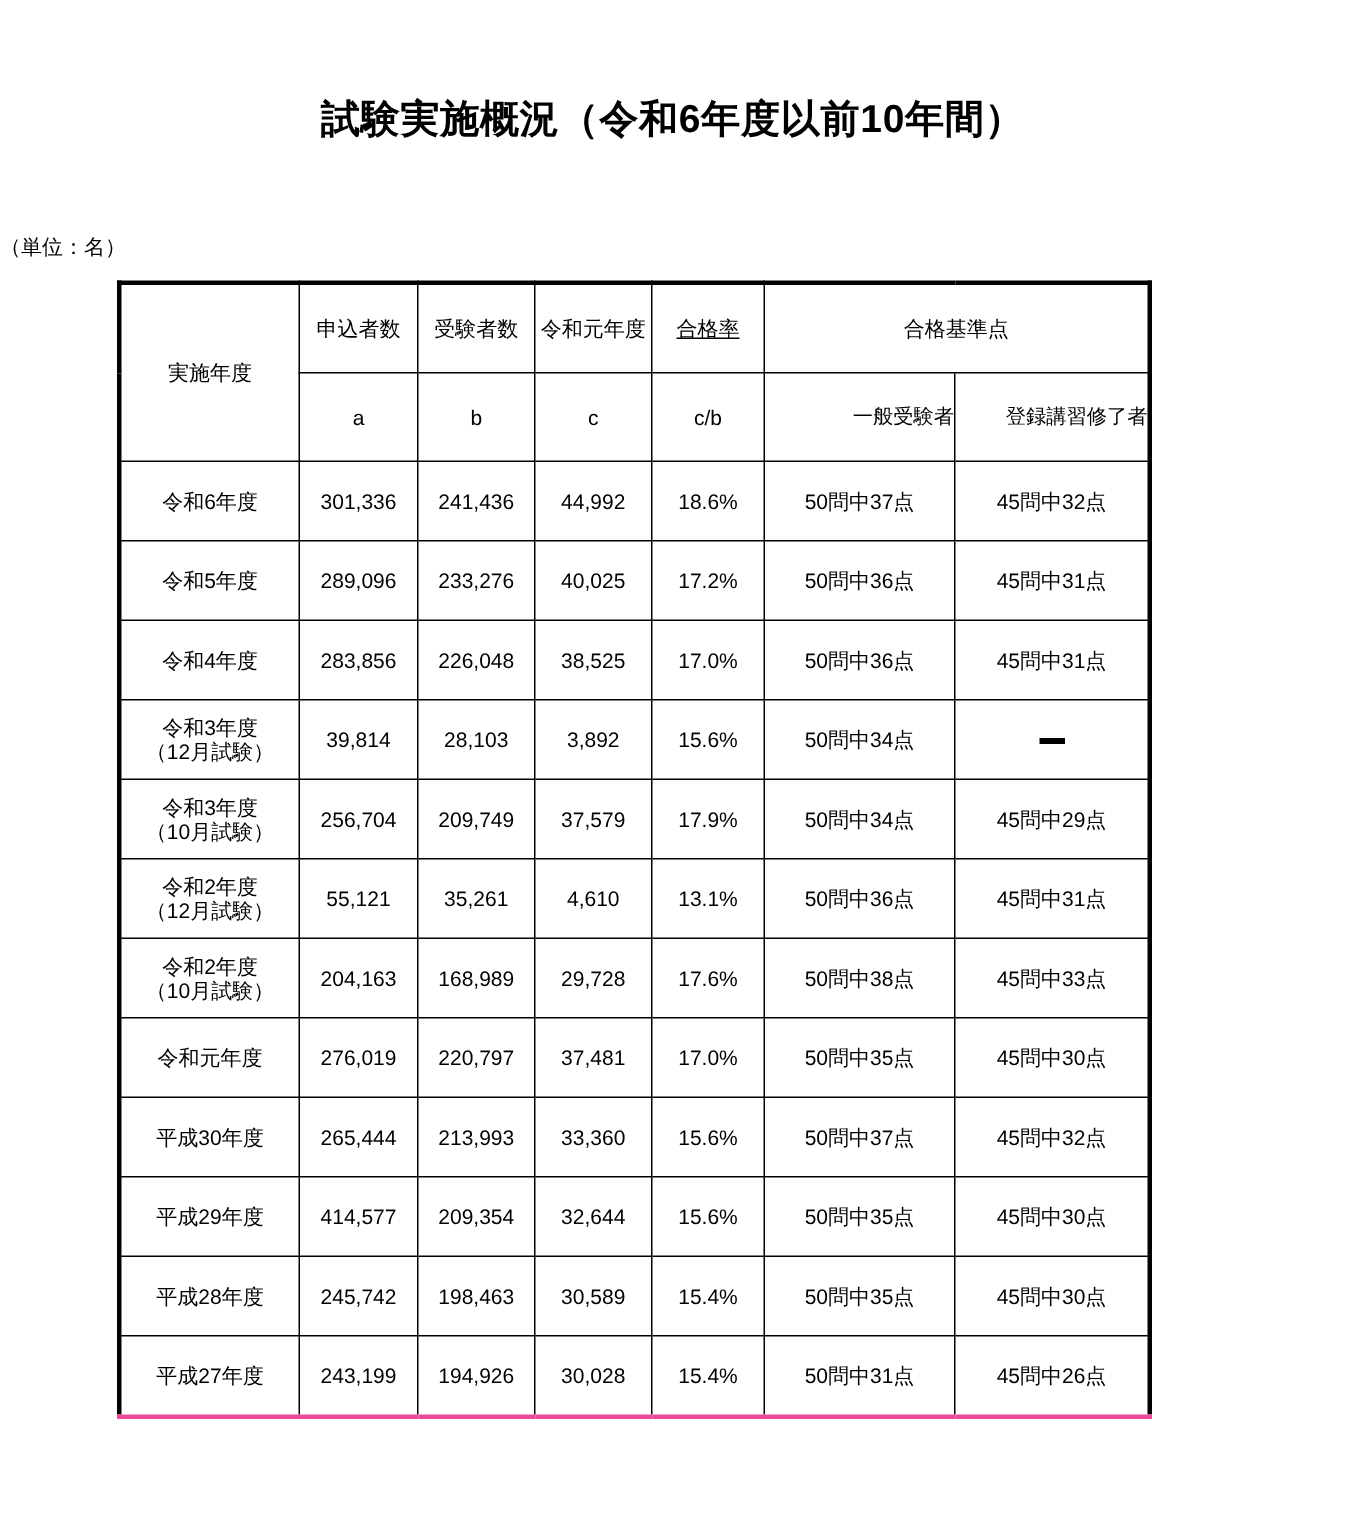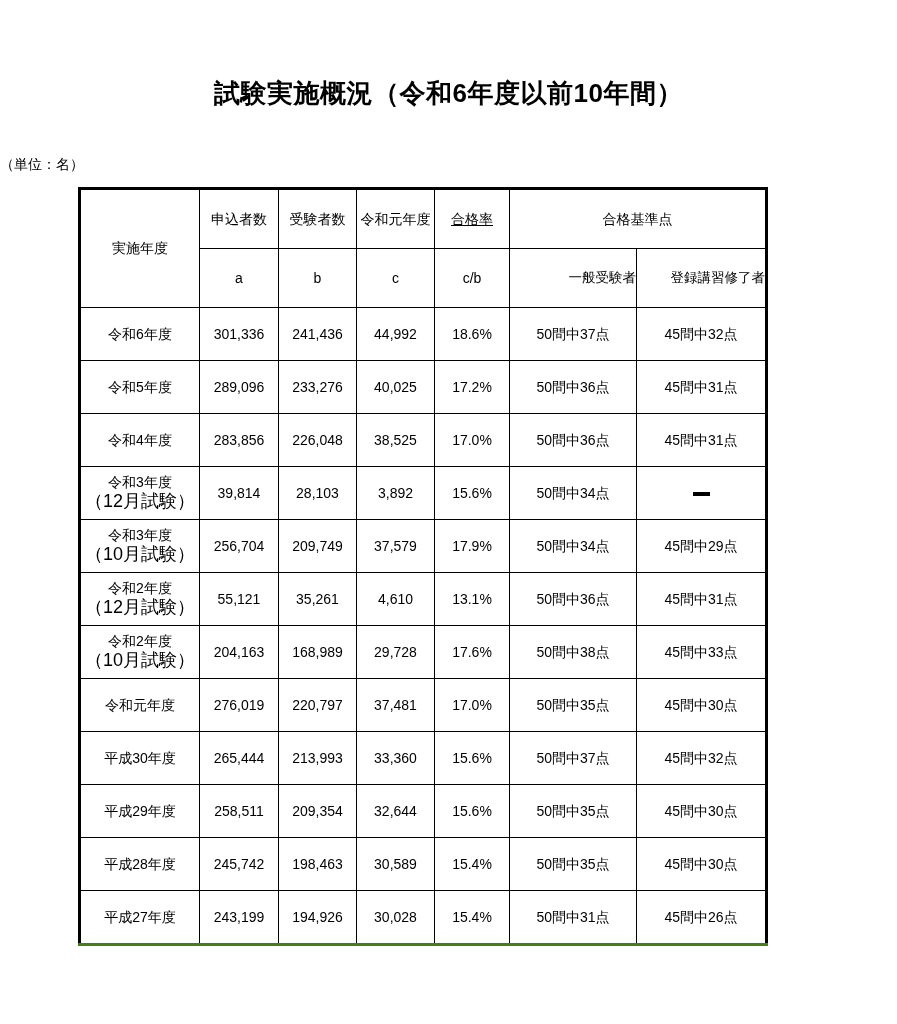--- a/index.html
+++ b/index.html
@@ -17,21 +17,21 @@
   }
 
   .page {
     position: absolute;
     inset: 0;
   }
 
   .title {
     position: absolute;
     left: 0;
-    top: 79px;
+    top: 65px;
     width: 897px;
     text-align: center;
     font-size: 26px;
     font-weight: bold;
     letter-spacing: 0.5px;
     line-height: 1.1;
     white-space: nowrap;
   }
 
   .unit-label {
@@ -93,21 +93,21 @@
   th.sub-row.small { font-size: 13.5px; text-align: right; }
   th.code { font-size: 14px; }
 
   td.year-cell {
     border-right: 3px solid #000;
     font-size: 14.5px;
     text-align: center;
   }
   td.year-cell .sub {
     display: block;
-    font-size: 18px;
+    font-size: 14px;
     margin-top: -3px;
   }
 
   td.num {
     text-align: right;
     padding-right: 3px;
     font-size: 14.5px;
   }
   td.rate {
     text-align: center;
@@ -118,21 +118,21 @@
     text-align: center;
     font-size: 14.5px;
   }
   td.dash {
     text-align: center;
     font-size: 16px;
     font-weight: bold;
   }
 
   tbody tr td { height: 52px; }
-  tbody tr:last-child td { border-bottom: 3px solid #4d7c0f; }
+  tbody tr:last-child td { border-bottom: 3px solid #ec4899; }
 
   .dash-glyph {
     display: inline-block;
     width: 17px;
     height: 4px;
     background: #000;
     vertical-align: middle;
   }
 </style>
 </head>
@@ -250,21 +250,21 @@
             <td class="year-cell"><span>平成30年度</span></td>
             <td class="num">265,444</td>
             <td class="num">213,993</td>
             <td class="num">33,360</td>
             <td class="rate">15.6%</td>
             <td class="score">50問中37点</td>
             <td class="score">45問中32点</td>
           </tr>
           <tr>
             <td class="year-cell"><span>平成29年度</span></td>
-            <td class="num">258,511</td>
+            <td class="num">414,577</td>
             <td class="num">209,354</td>
             <td class="num">32,644</td>
             <td class="rate">15.6%</td>
             <td class="score">50問中35点</td>
             <td class="score">45問中30点</td>
           </tr>
           <tr>
             <td class="year-cell"><span>平成28年度</span></td>
             <td class="num">245,742</td>
             <td class="num">198,463</td>

